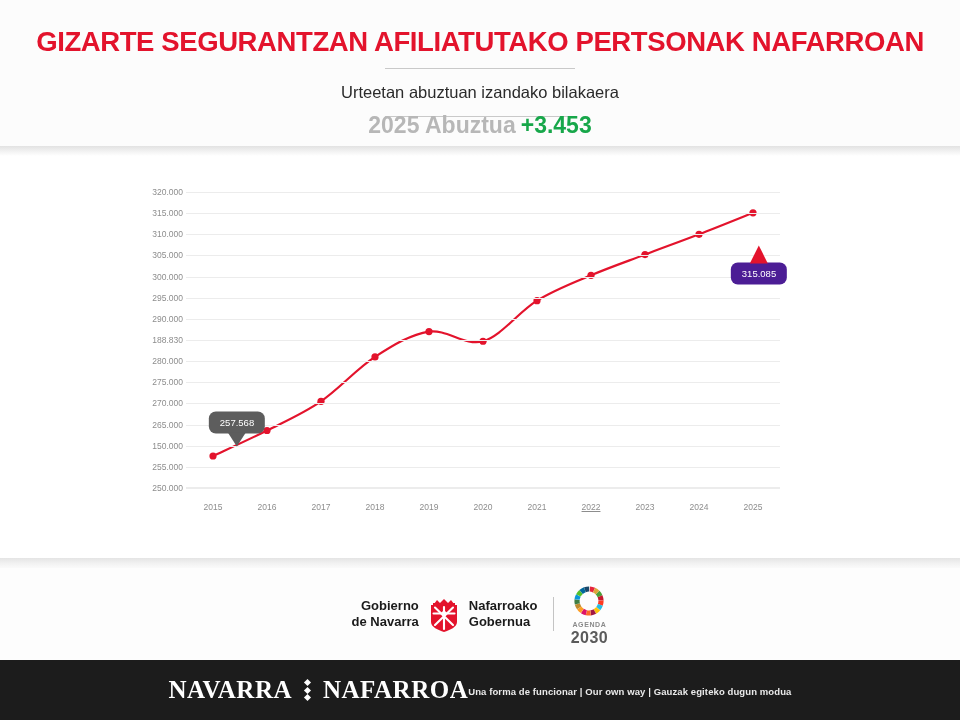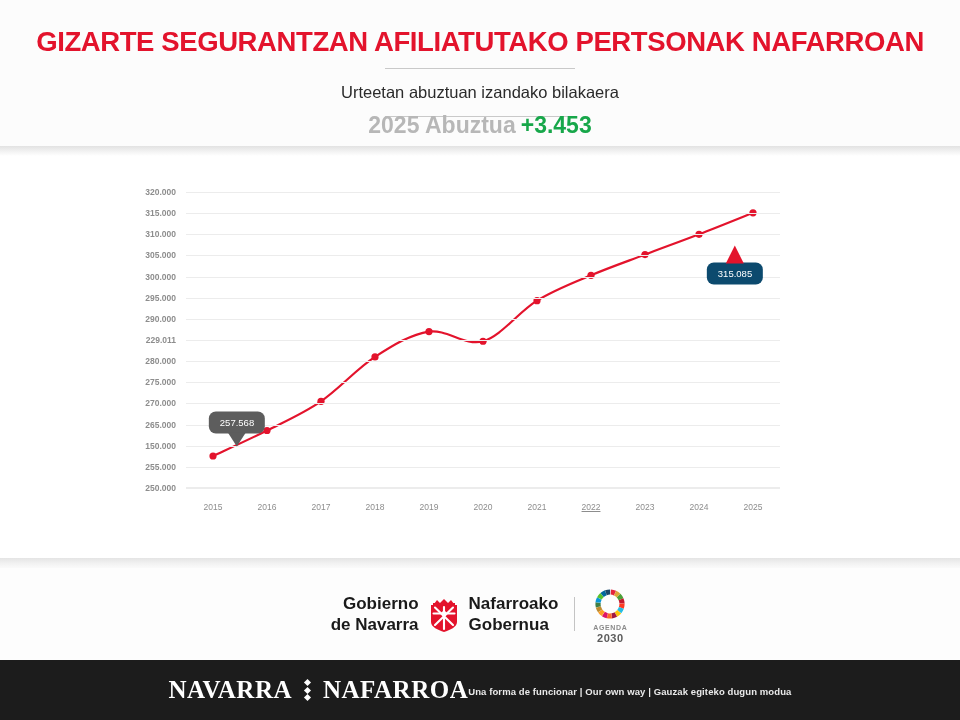--- a/index.html
+++ b/index.html
@@ -56,25 +56,24 @@
   .plot {
     position: absolute;
     left: 186px; top: 36px;     
     width: 594px; height: 296px;
   }
   .gridline {
     position: absolute; left: 0; width: 100%; height: 1px;
     background: #ececec;
   }
   .ylabel {
-    position: absolute; right: 100%; margin-right: 10px;
+    position: absolute; right: 100%; margin-right: 3px;
     transform: translateY(-50%);
     font-size: 8.5px; color: #8d8d8d; white-space: nowrap;
     text-align: right;
-    font-weight: bold;
   }
   .axis-bottom {
     position: absolute; left: 0; bottom: 0; width: 100%; height: 1px;
     background: #ececec;
   }
   .xlabel {
     position: absolute; top: 100%; margin-top: 14px;
     transform: translateX(-50%);
     font-size: 8.5px; color: #8d8d8d; white-space: nowrap;
   }
@@ -88,45 +87,45 @@
     line-height: 1;
   }
   .callout .tail {
     position: absolute; left: 50%; bottom: -13px;
     margin-left: -9px; width: 0; height: 0;
     border-left: 9px solid transparent;
     border-right: 9px solid transparent;
   }
   .callout.gray { background: #5d5d5d; }
   .callout.gray .tail { border-top: 14px solid #5d5d5d; }
-  .callout.red { background: #0c4a6e; }
+  .callout.red { background: #4c1d95; margin-left: 24px; }
   .callout.red .tail {
     bottom: auto; top: -17px;
     border-top: none; border-bottom: 18px solid #e3132c;
   }
 
   
   .logo-strip {
     position: absolute; top: 568px; left: 0; width: 960px; height: 92px;
     display: flex; align-items: center; justify-content: center; gap: 16px;
     background: #fdfdfd;
   }
   .gov-logo { display: flex; align-items: center; gap: 9px; }
   .gov-text {
-    font-size: 17px; font-weight: bold; color: #1a1a1a; line-height: 1.25;
+    font-size: 13px; font-weight: bold; color: #1a1a1a; line-height: 1.25;
     text-align: right; white-space: nowrap;
   }
   .gov-text2 { text-align: left; }
   .shield {
     width: 32px; height: 36px; position: relative; flex: 0 0 auto;
   }
   .vsep { width: 1px; height: 34px; background: #c4c4c4; }
   .sdg { display: flex; flex-direction: column; align-items: center; gap: 1px; }
   .sdg-text { font-size: 7px; font-weight: bold; color: #8a8a8a; letter-spacing: 0.6px; }
-  .sdg-year { font-size: 11px; font-weight: bold; color: #5b5b5b; letter-spacing: 0.5px; }
+  .sdg-year { font-size: 16px; font-weight: bold; color: #5b5b5b; letter-spacing: 0.5px; }
 
   
   .blackbar {
     position: absolute; bottom: 0; left: 0; width: 960px; height: 60px;
     background: #1c1c1c;
     display: flex; flex-direction: row; align-items: center; justify-content: center;
   }
   .bb-main {
     display: flex; align-items: center; gap: 13px;
     font-family: "Liberation Serif", serif;
@@ -184,21 +183,21 @@
         <div class="ylabel" style="top: 42.2857px;">310.000</div>
         <div class="gridline" style="top: 63.4286px;"></div>
         <div class="ylabel" style="top: 63.4286px;">305.000</div>
         <div class="gridline" style="top: 84.5714px;"></div>
         <div class="ylabel" style="top: 84.5714px;">300.000</div>
         <div class="gridline" style="top: 105.714px;"></div>
         <div class="ylabel" style="top: 105.714px;">295.000</div>
         <div class="gridline" style="top: 126.857px;"></div>
         <div class="ylabel" style="top: 126.857px;">290.000</div>
         <div class="gridline" style="top: 148px;"></div>
-        <div class="ylabel" style="top: 148px;">229.011</div>
+        <div class="ylabel" style="top: 148px;">188.830</div>
         <div class="gridline" style="top: 169.143px;"></div>
         <div class="ylabel" style="top: 169.143px;">280.000</div>
         <div class="gridline" style="top: 190.286px;"></div>
         <div class="ylabel" style="top: 190.286px;">275.000</div>
         <div class="gridline" style="top: 211.429px;"></div>
         <div class="ylabel" style="top: 211.429px;">270.000</div>
         <div class="gridline" style="top: 232.571px;"></div>
         <div class="ylabel" style="top: 232.571px;">265.000</div>
         <div class="gridline" style="top: 253.714px;"></div>
         <div class="ylabel" style="top: 253.714px;">150.000</div>

